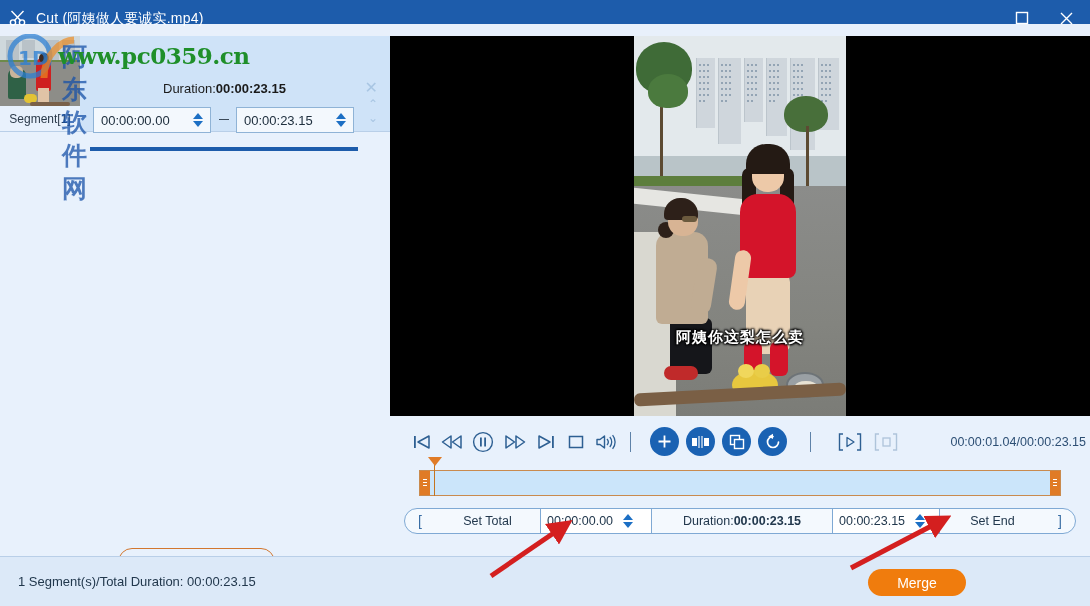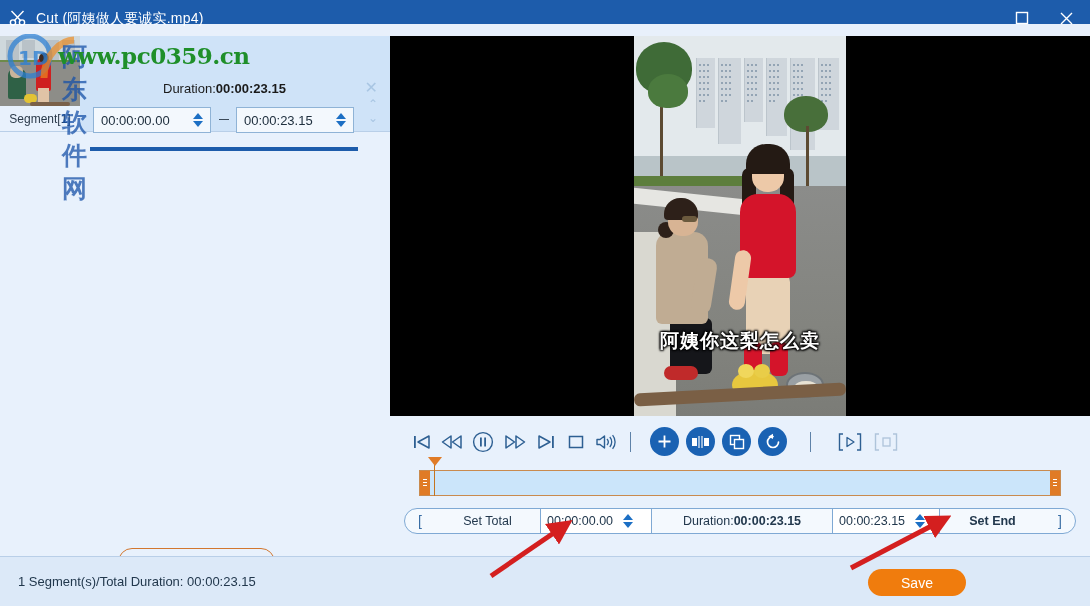--- a/index.html
+++ b/index.html
@@ -145,21 +145,21 @@
   .pB-boot2{position:absolute;left:136px;top:306px;width:18px;height:34px;background:#d4142a;border-radius:6px;}
 
   .vf-fruit{position:absolute;left:98px;top:334px;width:46px;height:30px;background:#e7c73e;border-radius:50%;}
   .vf-fruit2{position:absolute;left:104px;top:328px;width:16px;height:14px;background:#f0d75c;border-radius:50%;}
   .vf-fruit3{position:absolute;left:120px;top:328px;width:16px;height:14px;background:#e9cd48;border-radius:50%;}
   .vf-bowl{position:absolute;left:152px;top:336px;width:38px;height:26px;background:#9aa0a4;border-radius:50%;border:2px solid #6d7377;box-sizing:border-box;}
   .vf-bowl i{position:absolute;left:7px;top:7px;width:22px;height:10px;background:#e8e2d4;border-radius:50%;}
   .vf-log{position:absolute;left:0px;top:352px;width:212px;height:13px;background:#7a5f45;border-radius:6px;transform:rotate(-3deg);}
   .vf-sub{
     position:absolute;left:0;top:292px;width:212px;text-align:center;
-    color:#ffffff;font-size:19px;font-weight:bold;
+    color:#ffffff;font-size:15px;font-weight:bold;
     font-family:"DejaVu Sans", sans-serif;
     text-shadow:1px 1px 2px #000,-1px 1px 2px #000,1px -1px 2px #000,-1px -1px 2px #000;
     letter-spacing:1px;
   }
 
   
   .ctrl-row{
     position:absolute;left:0;top:385px;width:700px;height:42px;
   }
   .ctrl{
@@ -495,20 +495,21 @@
       </div>
 
       <div class="ctrl" style="left:479px;width:34px;">
         <svg width="28" height="20" viewBox="0 0 28 20">
           <path d="M7 2 L3.5 2 L3.5 18 L7 18" fill="none" stroke="#aec4da" stroke-width="1.4"></path>
           <path d="M21 2 L24.5 2 L24.5 18 L21 18" fill="none" stroke="#aec4da" stroke-width="1.4"></path>
           <rect x="11" y="6" width="7" height="8" fill="none" stroke="#aec4da" stroke-width="1.3"></rect>
         </svg>
       </div>
 
+      <div class="time-read">00:00:01.04/00:00:23.15</div>
     </div>
 
     <div class="trim-wrap">
       <div class="trim-fill"></div>
       <div class="trim-handle trim-left">
           <span class="grip"></span>
         </div>
       <div class="trim-handle trim-right">
           <span class="grip"></span>
         </div>
@@ -531,28 +532,28 @@
       <span class="se-dur"><span>Duration:</span><b>00:00:23.15</b></span>
       <span class="se-div"></span>
       <span class="se-spin" style="width:106px;">
         <span class="v">00:00:23.15</span>
         <span class="spin-arrows">
           <i class="sp-up"></i>
           <i class="sp-dn"></i>
         </span>
       </span>
       <span class="se-div"></span>
-      <span class="se-btn" style="width:105px;font-weight:bold;">Set End</span>
+      <span class="se-btn" style="width:105px;">Set End</span>
       <span class="se-brk">]</span>
     </div>
   </div>
 
   <div class="bottom">
     <div class="bstat">1 Segment(s)/Total Duration: 00:00:23.15</div>
-    <div class="pill pill-save">Save</div>
+    <div class="pill pill-save">Merge</div>
   </div>
 
   <div class="wm">
     <svg class="wm-logo" viewBox="0 0 70 56">
       <circle cx="24" cy="22" r="20" fill="none" stroke="#2a7fd4" stroke-width="5" opacity=".85"></circle>
       <path d="M38 44 C38 20, 56 6, 68 6" fill="none" stroke="#ef8b1f" stroke-width="7" opacity=".8"></path>
       <text x="12" y="31" font-family="DejaVu Sans, sans-serif" font-size="20" font-weight="bold" fill="#2a7fd4" opacity=".9">1</text>
       <text x="26" y="31" font-family="DejaVu Sans, sans-serif" font-size="20" font-weight="bold" fill="#2a7fd4" opacity=".9">D</text>
     </svg>
     <div class="wm-cn">阿东软件网</div>

